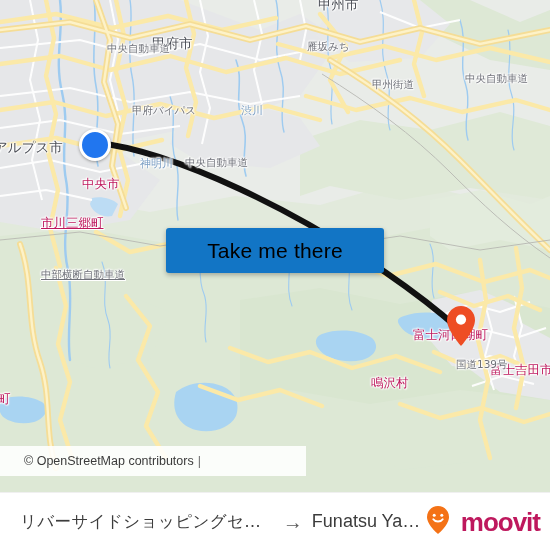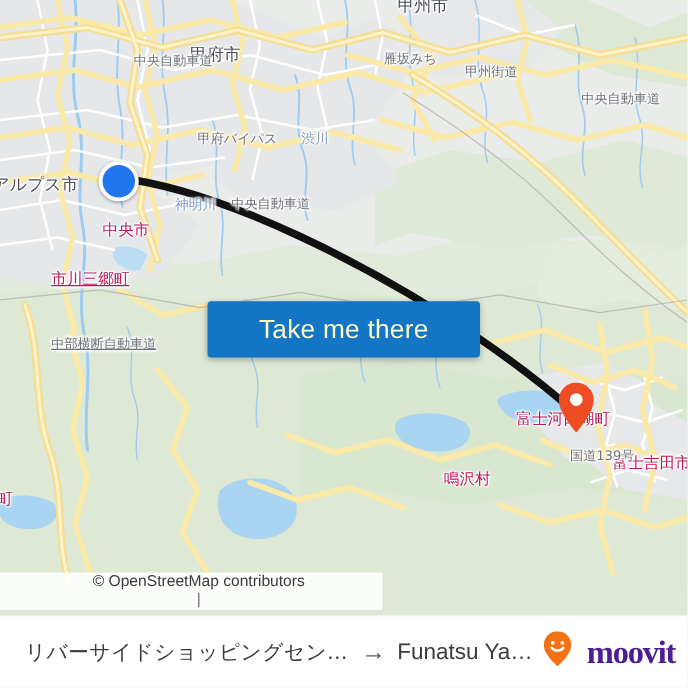--- a/index.html
+++ b/index.html
@@ -41,40 +41,39 @@
     background:#2176ef;border:3.5px solid #ffffff;
     box-shadow:0 1px 3px rgba(0,0,0,.35);
     left:79px;top:129px;
   }
   #dest-marker{
     position:absolute;left:447px;top:306px;width:28px;height:40px;
   }
 
   
   #take-me-there{
-    position:absolute;left:166px;top:241px;width:218px;height:45px;
-    background:#1275c5;color:#fef9c3;border:0;border-radius:3px;
+    position:absolute;left:166px;top:228px;width:218px;height:45px;
+    background:#1275c5;color:#000000;border:0;border-radius:3px;
     font-family:"Liberation Sans",sans-serif;font-size:21px;
     letter-spacing:.2px;
     box-shadow:0 2px 5px rgba(0,0,0,.28);
     cursor:pointer;
     display:flex;align-items:center;justify-content:center;
     padding:0;
   }
 
   
   #attribution{
-    position:absolute;left:0;top:458px;height:30px;width:306px;
+    position:absolute;left:0;top:446px;height:30px;width:306px;
     background:rgba(255,255,255,.88);
     display:flex;align-items:center;
-    padding-left:12px;box-sizing:border-box;
+    padding-left:24px;box-sizing:border-box;
     font-size:12.5px;color:#3b3b3b;
     font-family:"Liberation Sans",sans-serif;
     white-space:nowrap;
-    flex-direction:column;
   }
   .attr-sep{margin:0 4px;color:#6d6d6d;}
 
   
   #footer{
     position:absolute;left:0;top:492px;width:550px;height:58px;
     background:#ffffff;
     display:flex;align-items:center;
     box-sizing:border-box;padding:0 10px 0 20px;
     border-top:1px solid #f0f0f0;
@@ -89,22 +88,22 @@
   }
   #route-dest{
     font-family:"Liberation Sans",sans-serif;
     font-size:18px;color:#3c3c3c;
     max-width:120px;overflow:hidden;text-overflow:ellipsis;white-space:nowrap;
   }
   #moovit-logo{
     display:flex;align-items:center;margin-left:auto;
   }
   #moovit-wordmark{
-    font-family:Liberation Serif, serif;
-    font-size:26px;font-weight:bold;color:#4c1d95;letter-spacing:-1px;
+    font-family:Liberation Sans, sans-serif;
+    font-size:26px;font-weight:bold;color:#be185d;letter-spacing:-1px;
     margin-left:12px;line-height:1;
   }
 </style>
 </head>
 <body>
 
 <div id="app">
 
   <div id="map">
 
@@ -222,33 +221,33 @@
         </g>
 
         <path id="route-line" d="M93,142 C180,152 300,214 385,272 C420,296 442,314 460,330" stroke="#111111" stroke-width="6" fill="none" stroke-linecap="round"></path>
       </g>
     </svg>
 
     <div id="map-labels">
         <div class="mlabel city" style="left: 152px; top: 35px;">甲府市</div>
         <div class="mlabel city" style="left: 318px; top: -4px;">甲州市</div>
         <div class="mlabel road" style="left: 263px; top: 40px; margin-left: 44px;">雁坂みち</div>
-        <div class="mlabel road" style="left: 372px; top: 51px;">甲州街道</div>
-        <div class="mlabel road" style="left: 158px; top: 104px;">甲府バイパス</div>
+        <div class="mlabel road" style="left: 372px; top: 78px;">甲州街道</div>
+        <div class="mlabel road" style="left: 132px; top: 104px;">甲府バイパス</div>
         <div class="mlabel water" style="left: 241px; top: 103px;">渋川</div>
         <div class="mlabel road" style="left: 107px; top: 42px;">中央自動車道</div>
         <div class="mlabel road" style="left: 465px; top: 72px;">中央自動車道</div>
         <div class="mlabel road" style="left: 185px; top: 156px;">中央自動車道</div>
         <div class="mlabel city" style="left: -6px; top: 139px;">アルプス市</div>
         <div class="mlabel town" style="left: 82px; top: 176px;">中央市</div>
         <div class="mlabel water" style="left: 140px; top: 156px; text-align: right;">神明川</div>
         <div class="mlabel town" style="left: 41px; top: 215px; text-decoration: underline;">市川三郷町</div>
         <div class="mlabel road" style="left: 41px; top: 268px; text-decoration: underline;">中部横断自動車道</div>
         <div class="mlabel town" style="left: -2px; top: 391px;">町</div>
-        <div class="mlabel town" style="left: 355px; top: 375px; font-family: Liberation Mono, monospace;">鳴沢村</div>
+        <div class="mlabel town" style="left: 371px; top: 375px; font-family: Liberation Mono, monospace;">鳴沢村</div>
         <div class="mlabel town" style="left: 413px; top: 327px;">富士河口湖町</div>
         <div class="mlabel town" style="left: 490px; top: 362px;">富士吉田市</div>
         <div class="mlabel road" style="left: 456px; top: 358px;">国道139号</div>
       </div>
 
     <div id="origin-marker"></div>
 
     <div id="dest-marker">
       <svg width="28" height="40" viewBox="0 0 28 40">
         <path d="M14 0 C6.3 0 0 6.3 0 14 C0 24.5 14 40 14 40 C14 40 28 24.5 28 14 C28 6.3 21.7 0 14 0 Z" fill="#ee4d24"></path>

